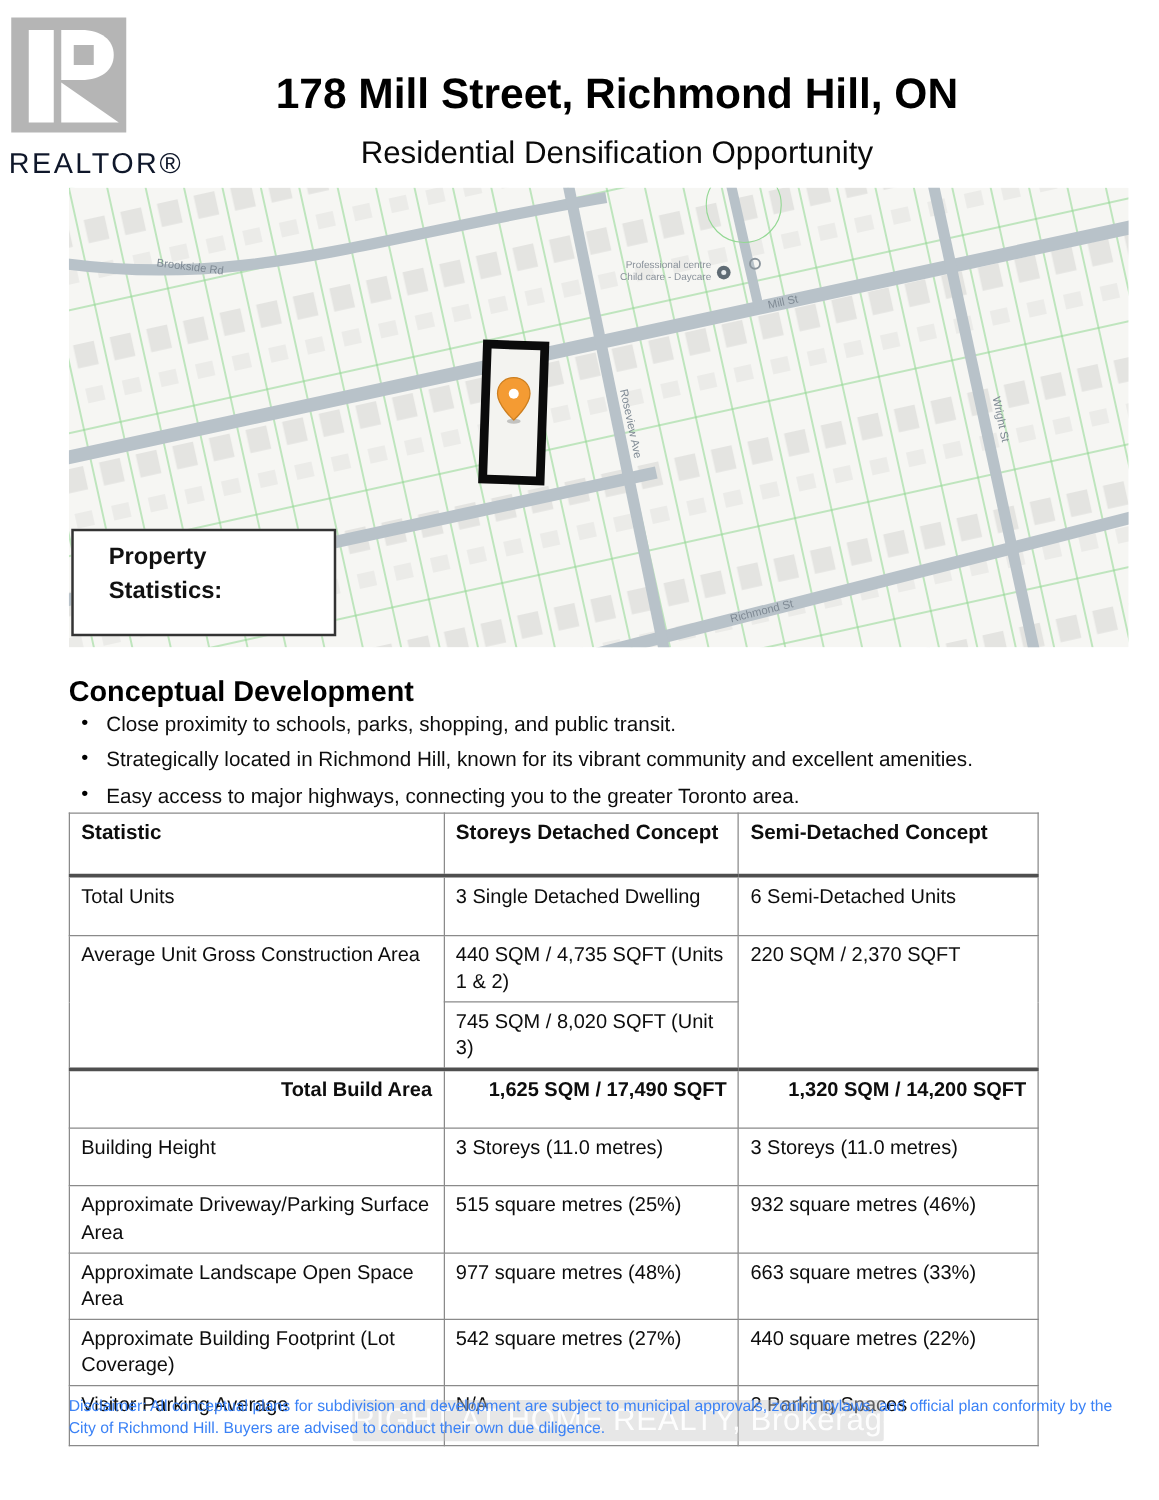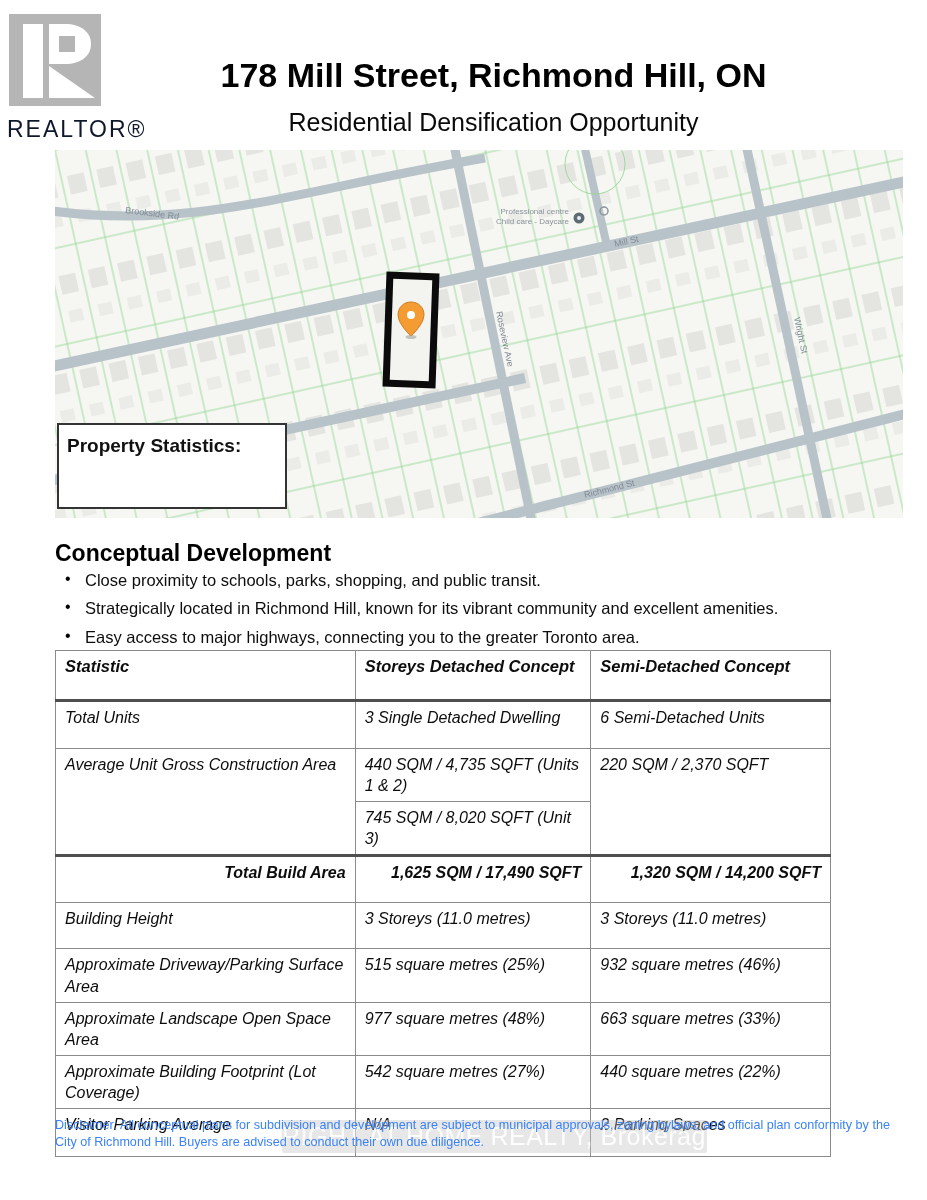--- a/index.html
+++ b/index.html
@@ -27,23 +27,23 @@
     text-align: center; font-size: 25px; color: #0a0a0a;
   }
 
   
   .map-wrap {
     position: absolute; left: 55px; top: 150px;
     width: 848px; height: 368px; overflow: hidden;
   }
   .stats-box {
     position: absolute; left: 2px; top: 273px;
-    width: 230px; min-height: 86px;
+    width: 212px; min-height: 86px;
     background: #ffffff; border: 2px solid #333333;
-    padding: 8px 12px 10px 8px;
+    padding: 8px 12px 10px 28px;
     line-height: 1.42;
   }
   .stats-box .stats-title { font-size: 19px; font-weight: bold; color: #111; }
   .stats-box .stats-line  { font-size: 19px; color: #111; }
 
   
   .section-heading {
     position: absolute; left: 55px; top: 540px;
     font-size: 23px; font-weight: bold; color: #000;
   }
@@ -53,21 +53,21 @@
     font-size: 16.5px; color: #0d0d0d; margin-bottom: 6px; line-height: 1.35;
   }
   .bullets li::before {
     content: "•"; position: absolute; left: 10px; top: -1px; font-size: 16px; color: #000;
   }
 
   
   .concept-table {
     position: absolute; left: 55px; top: 650px;
     width: 776px; border-collapse: collapse;
-    font-size: 16px; color: #0d0d0d; font-style: italic;
+    font-size: 16px; color: #0d0d0d;
   }
   .concept-table th, .concept-table td {
     border: 1px solid #8a8a8a;
     padding: 5px 9px; text-align: left; vertical-align: top; line-height: 1.32;
   }
   .concept-table th { font-size: 16.5px; font-weight: bold; height: 50px; }
   .concept-table thead th { border-bottom: 3px solid #4f4f4f; }
   .col-stat { width: 300px; }
   .col-single { width: 236px; }
   .col-semi  { width: 240px; }

